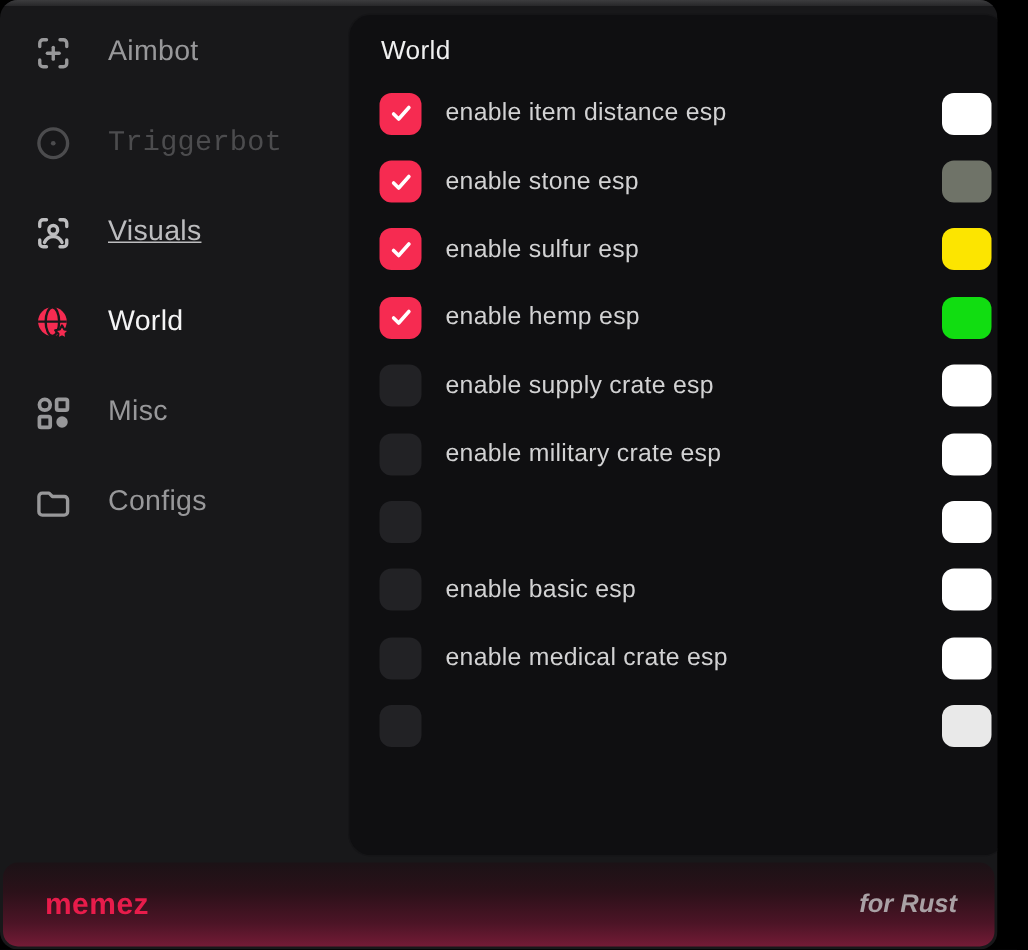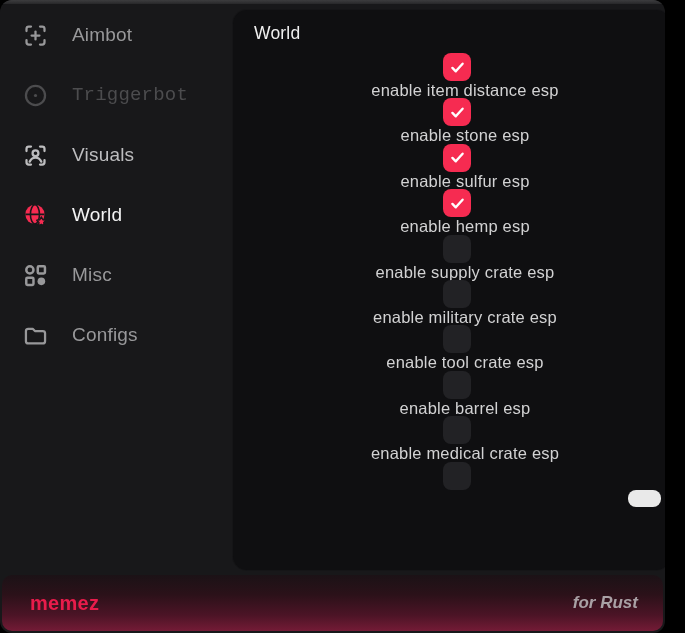--- a/index.html
+++ b/index.html
@@ -10,30 +10,30 @@
          background:linear-gradient(180deg,#434345,#2a2a2c);opacity:.85;z-index:6;}
 
   
   .sidebar{position:absolute;left:0;top:5px;width:233px;}
   .side-item{display:flex;align-items:center;height:60px;padding-left:22px;cursor:pointer;}
   .side-item .icn{width:27px;height:27px;flex:0 0 27px;display:flex;align-items:center;justify-content:center;}
   .side-item .icn svg{width:27px;height:27px;display:block;}
   .side-item .lbl{margin-left:23px;font-size:19px;letter-spacing:.2px;}
   .side-item.normal{color:#98989a;}
   .side-item.dimmed{color:#4c4c4e;font-family:Liberation Mono, monospace;}
-  .side-item.bright{color:#bdbdbf;}
+  .side-item.bright{color:#bdbdbf;text-decoration:underline;}
   .side-item.active .lbl{color:#f4f4f5;font-weight:500;}
   .side-item.active .icn{color:var(--accent);}
 
   
   .panel{position:absolute;left:233px;top:10px;width:437px;height:560px;background:#0f0f11;
          border-radius:14px;overflow:hidden;box-shadow:0 0 0 1px #151517;}
   .panel-title{margin:13px 0 9px 21px;font-size:17.5px;font-weight:500;color:#f0f0f0;letter-spacing:.2px;}
   .rows{display:block;}
-  .esp-row{display:flex;align-items:center;height:45.4px;padding:0 9px 0 20px;flex-direction:column;}
+  .esp-row{display:flex;align-items:center;height:45.4px;padding:0 9px 0 20px;}
   .cbx{width:28px;height:28px;border-radius:8px;flex:0 0 28px;display:flex;align-items:center;justify-content:center;cursor:pointer;}
   .esp-row.checked .cbx{background:var(--accent);}
   .esp-row.unchecked .cbx{background:#222225;}
   .cbx svg{width:17px;height:17px;display:block;}
   .esp-lbl{margin-left:16px;font-size:16.5px;color:#d2d2d3;letter-spacing:.2px;}
   .swatch{margin-left:auto;width:33px;height:28px;border-radius:8px;cursor:pointer;}
 
   
   .footer{position:absolute;left:2px;right:2px;bottom:2px;height:56px;border-radius:10px;
           background:linear-gradient(180deg,#1b1216 0%,#2b1119 35%,#4c1426 72%,#741b36 100%);
@@ -167,28 +167,27 @@
     <span class="cbx">
       
     </span>
     <span class="esp-lbl">enable military crate esp</span>
     <span class="swatch" style="background: rgb(255, 255, 255);"></span>
   </div>
           <div class="esp-row unchecked">
     <span class="cbx">
       
     </span>
-    <span class="esp-lbl">enable tool crate esp</span>
-    <span class="swatch" style="background: rgb(255, 255, 255);"></span>
-  </div>
-          <div class="esp-row unchecked">
-    <span class="cbx">
-      
-    </span>
-    <span class="esp-lbl">enable barrel esp</span>
+    <span class="swatch" style="background: rgb(255, 255, 255);"></span>
+  </div>
+          <div class="esp-row unchecked">
+    <span class="cbx">
+      
+    </span>
+    <span class="esp-lbl">enable basic esp</span>
     <span class="swatch" style="background: rgb(255, 255, 255);"></span>
   </div>
           <div class="esp-row unchecked">
     <span class="cbx">
       
     </span>
     <span class="esp-lbl">enable medical crate esp</span>
     <span class="swatch" style="background: rgb(255, 255, 255);"></span>
   </div>
           <div class="esp-row unchecked partial">

